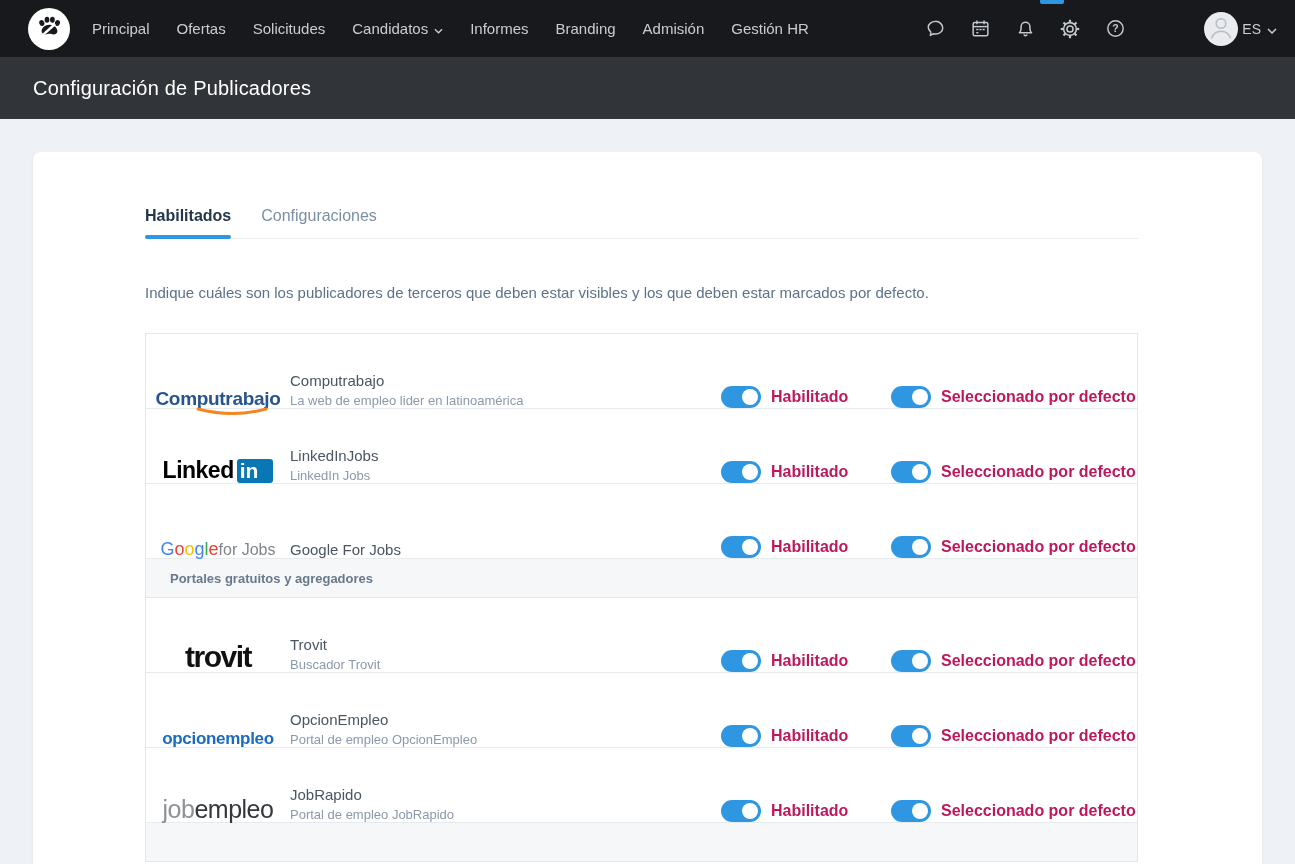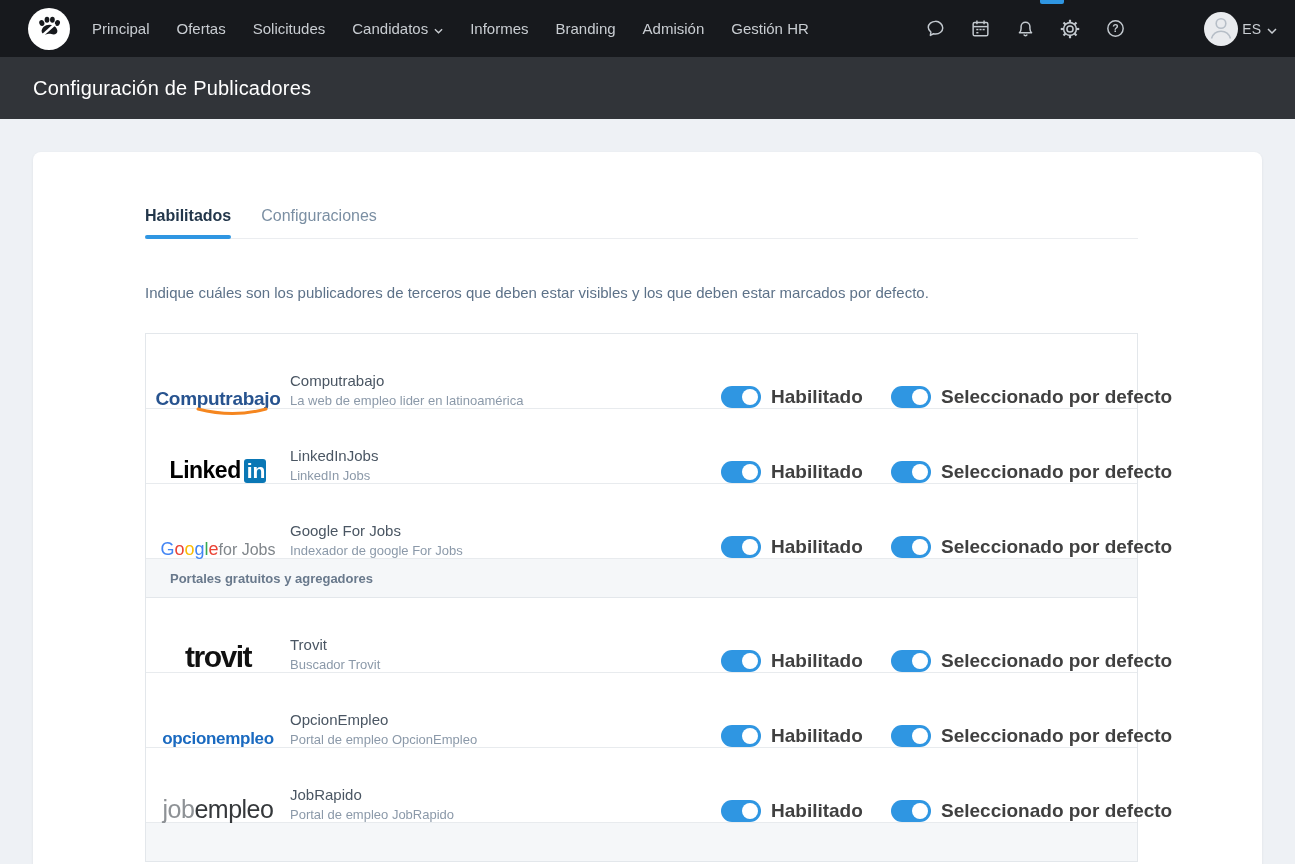--- a/index.html
+++ b/index.html
@@ -62,27 +62,27 @@
   .name-cell{flex:1;min-width:0;}
   .pub-name{font-size:15px;color:#4a5663;}
   .pub-desc{font-size:13px;color:#8b99a9;margin-top:4px;}
   .toggle-cell-1{width:170px;flex:none;}
   .toggle-cell-2{width:246px;flex:none;}
   .toggle-group{display:flex;align-items:center;gap:10px;}
   .toggle{width:40px;height:22px;border-radius:11px;background:var(--accent);
     position:relative;cursor:pointer;flex:none;}
   .toggle .knob{position:absolute;top:3px;right:3px;width:16px;height:16px;
     border-radius:50%;background:#fff;}
-  .toggle-label{font-size:19px;font-weight:700;color:#404040;white-space:nowrap;}
+  .toggle-label{font-size:16px;font-weight:700;color:#be185d;white-space:nowrap;}
   
   .pub-logo{display:flex;align-items:baseline;white-space:nowrap;line-height:1;}
   .pub-logo span{display:inline-block;}
   .logo-computrabajo{position:relative;}
   .logo-computrabajo svg{position:absolute;left:32%;bottom:-8px;}
-  .logo-badge{border-radius:3px;padding:1px 1px 2px 3px;margin-left:3px;}
+  .logo-badge{border-radius:3px;padding:1px 15px 2px 3px;margin-left:3px;}
 </style>
 </head>
 <body>
 
 <header class="navbar">
   <div class="app-logo">
     <span>
       <svg width="27" height="27" viewBox="0 0 26 26">
         <g fill="#17191d">
           <ellipse cx="5.6" cy="9.6" rx="2.4" ry="2.9" transform="rotate(-22 5.6 9.6)"></ellipse>
@@ -268,21 +268,20 @@
             <span style="color: rgb(234, 67, 53); font-weight: 500; font-size: 18px;">o</span>
             <span style="color: rgb(251, 188, 5); font-weight: 500; font-size: 18px;">o</span>
             <span style="color: rgb(66, 133, 244); font-weight: 500; font-size: 18px;">g</span>
             <span style="color: rgb(52, 168, 83); font-weight: 500; font-size: 18px;">l</span>
             <span style="color: rgb(234, 67, 53); font-weight: 500; font-size: 18px;">e</span>
             <span style="color: rgb(128, 134, 139); font-weight: 400; font-size: 16px;"> for Jobs</span>
           </div>
         </div>
         <div class="name-cell">
           <div class="pub-name">Google For Jobs</div>
-          <div class="pub-desc">Indexador de google For Jobs</div>
         </div>
         <div class="toggle-cell-1">
           <div class="toggle-group">
             <div class="toggle on">
               <div class="knob"></div>
             </div>
             <span class="toggle-label">Habilitado</span>
           </div>
         </div>
         <div class="toggle-cell-2">

